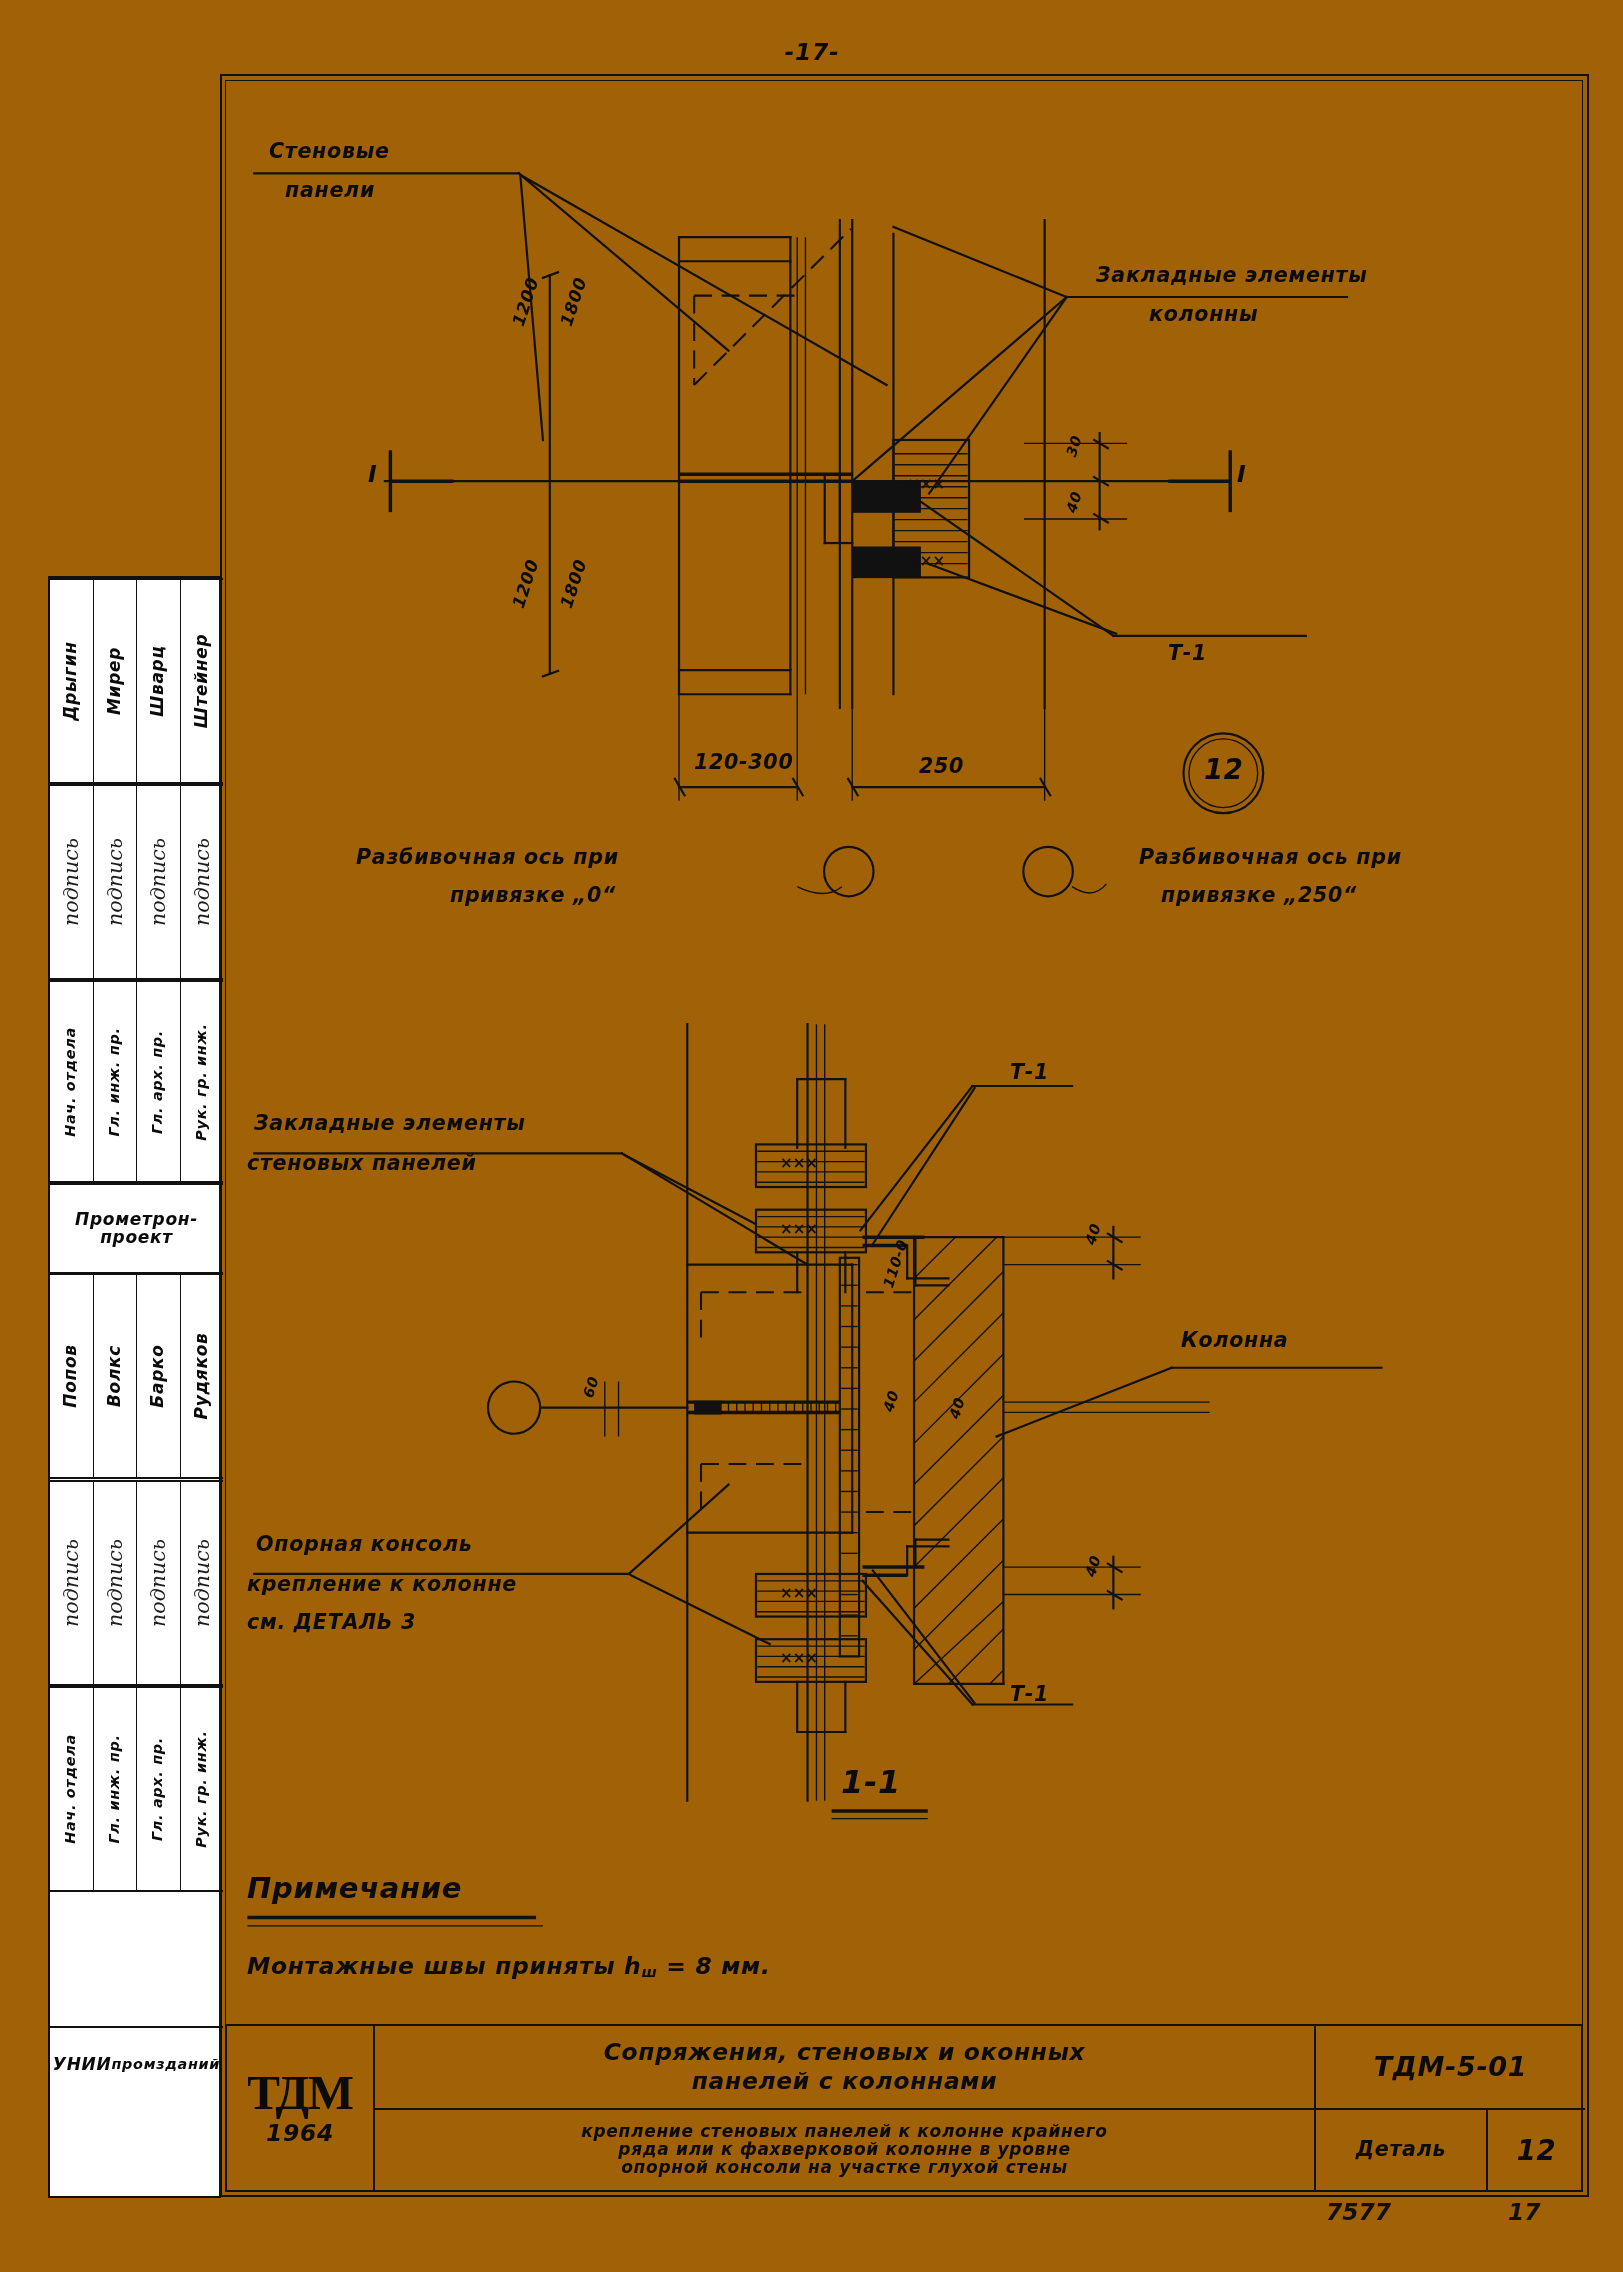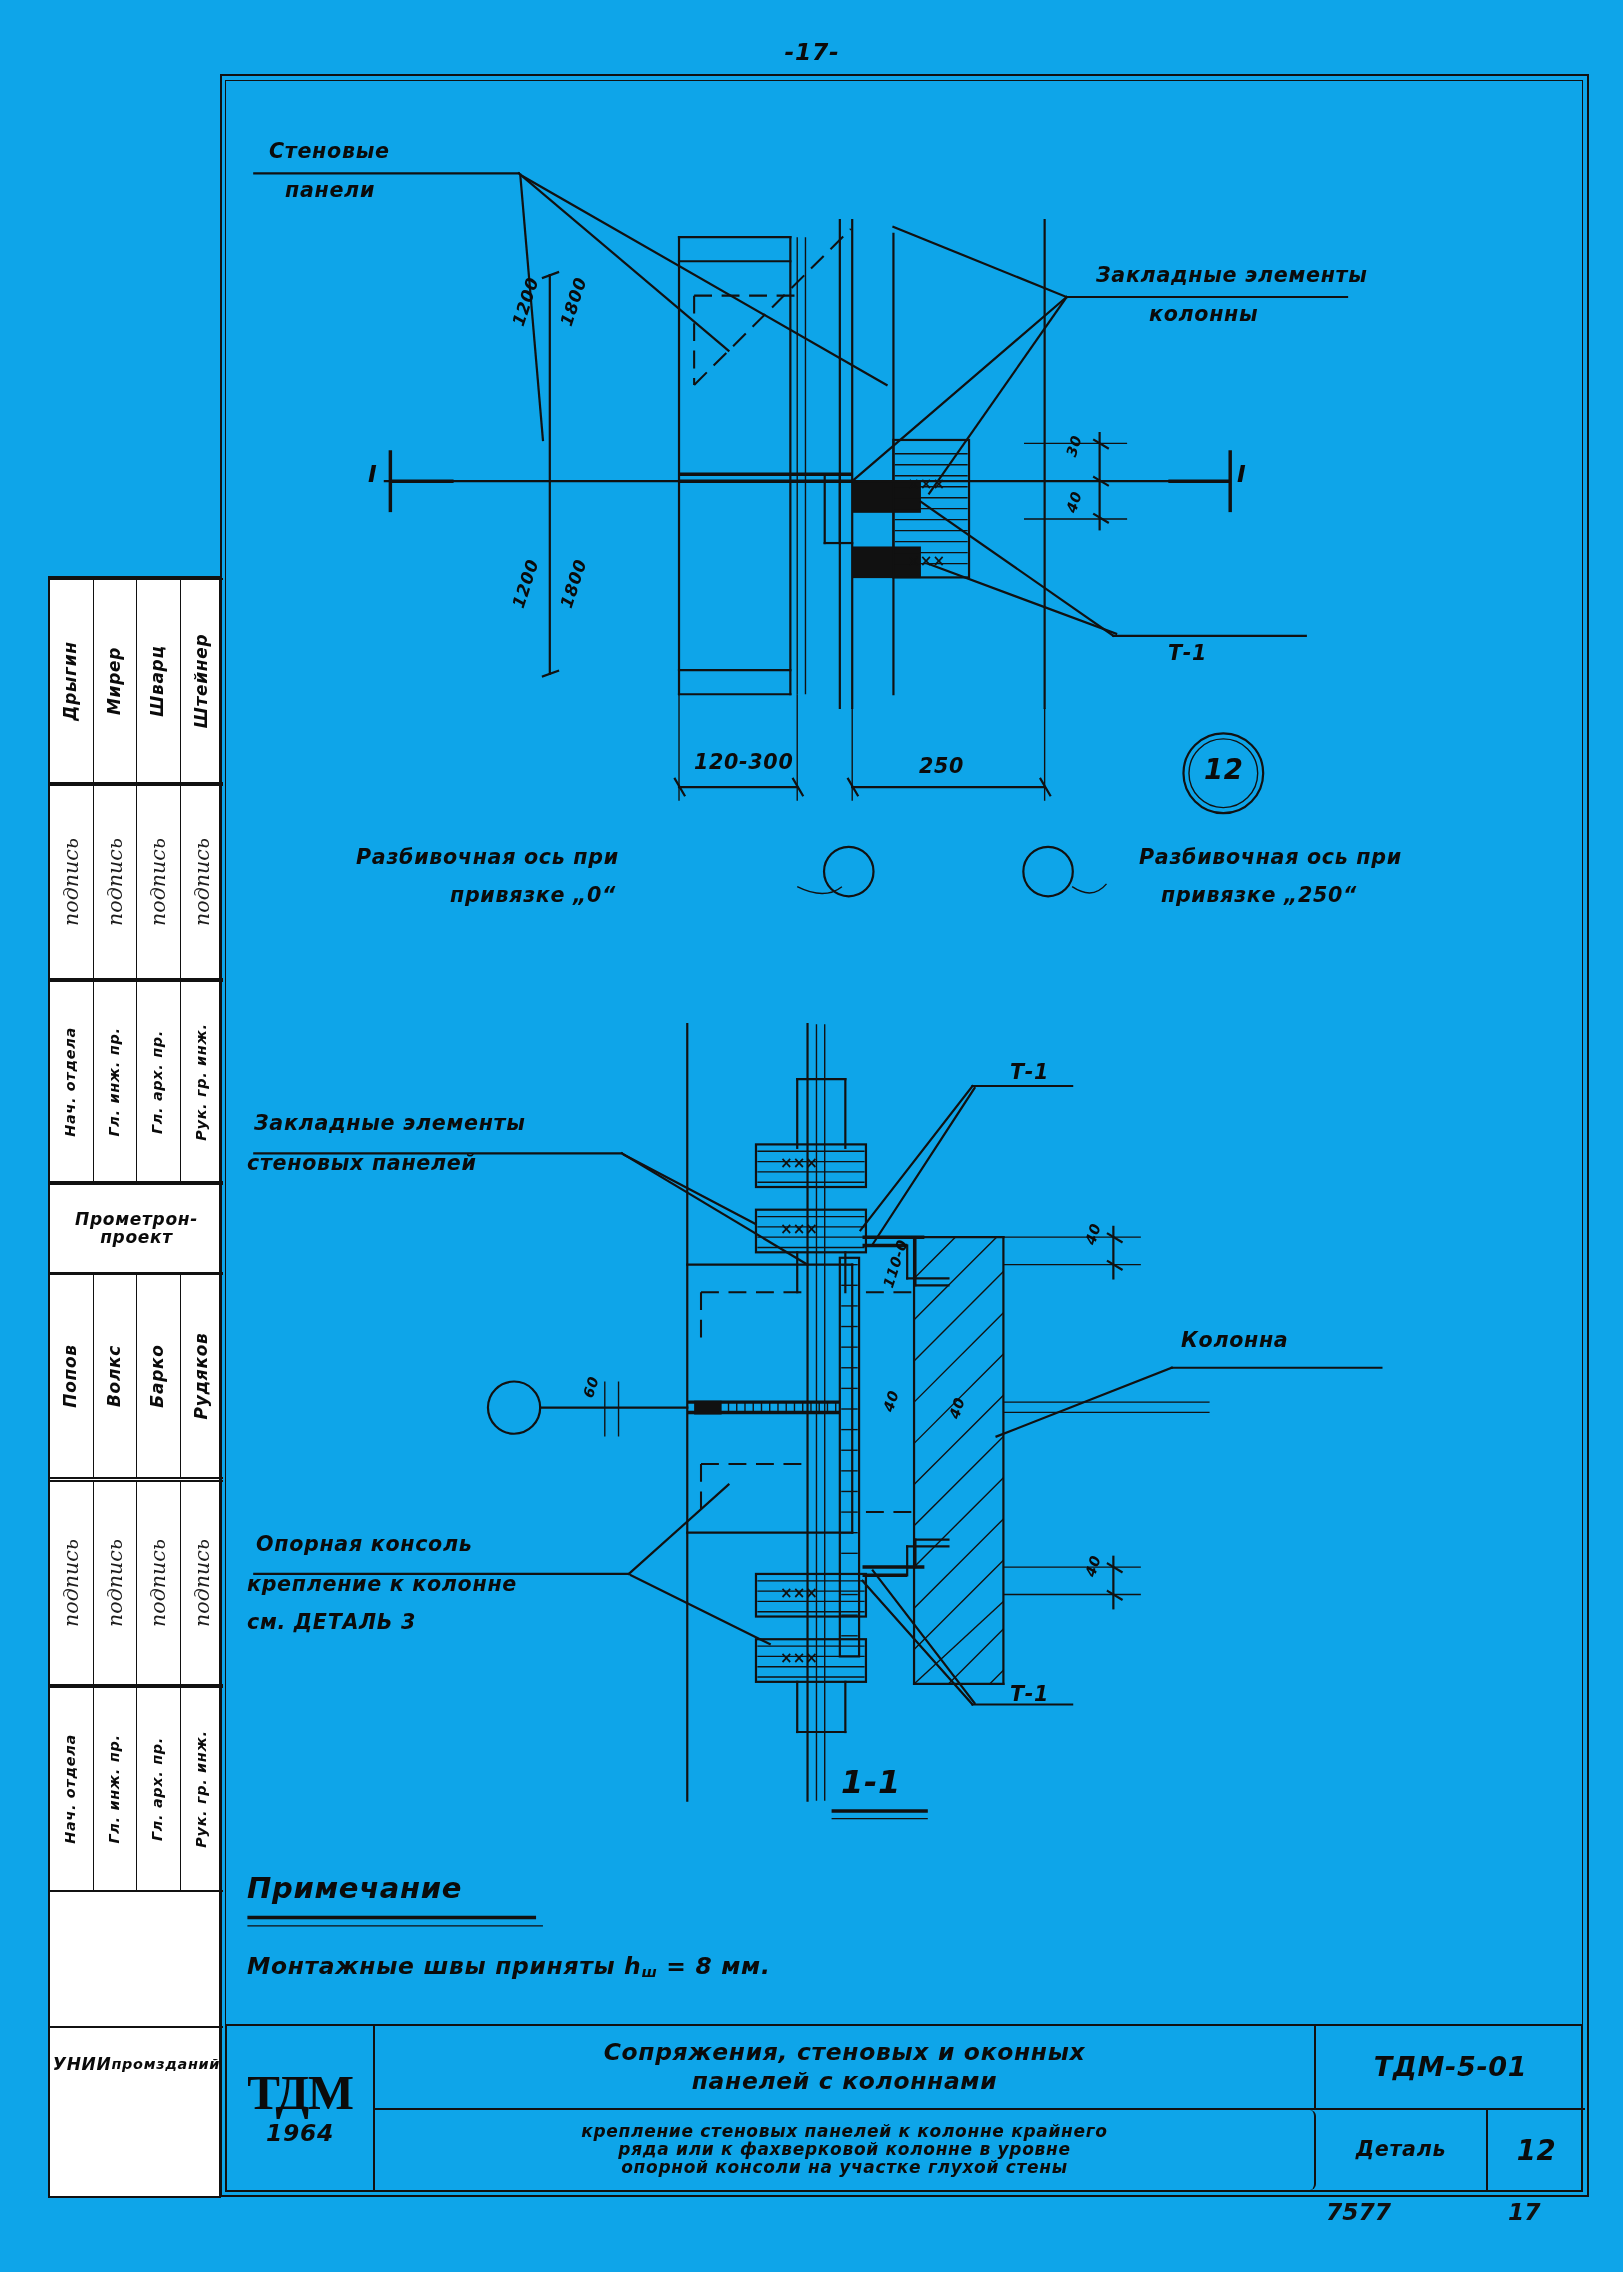--- a/index.html
+++ b/index.html
@@ -5,21 +5,21 @@
   * { box-sizing: border-box; }
   html, body {
     margin: 0; padding: 0;
     background: #ffffff;
     font-family: "Liberation Sans", sans-serif;
   }
   #page {
     position: relative;
     width: 1624px;
     height: 2273px;
-    background: #0ea5e9;
+    background: #a16207;
     overflow: hidden;
   }
   
   .hand {
     font-family: "DejaVu Sans", sans-serif;
     font-weight: 700;
     font-style: italic;
     color: #0b0b0b;
     letter-spacing: 0.7px;
     white-space: nowrap;
@@ -111,21 +111,21 @@
   }
   .tb-title {
     left: 148px; top: 0; width: 941px; height: 84px;
     display: flex; align-items: center; justify-content: center;
     text-align: center;
     border-bottom: 2.7px solid #111;
   }
   .tb-sub {
     left: 148px; top: 84px; width: 941px; height: 80px;
     display: flex; align-items: center; justify-content: center;
-    text-align: center; padding: 0 4.1px; border-radius: 6px;
+    text-align: center; padding: 0 4.1px;
   }
   .tb-code {
     left: 1089px; top: 0; width: 269px; height: 84px;
     display: flex; align-items: center; justify-content: center;
     border-bottom: 2.7px solid #111; border-right: none;
   }
   .tb-detail {
     left: 1089px; top: 84px; width: 172px; height: 80px;
     display: flex; align-items: center; justify-content: center;
   }

